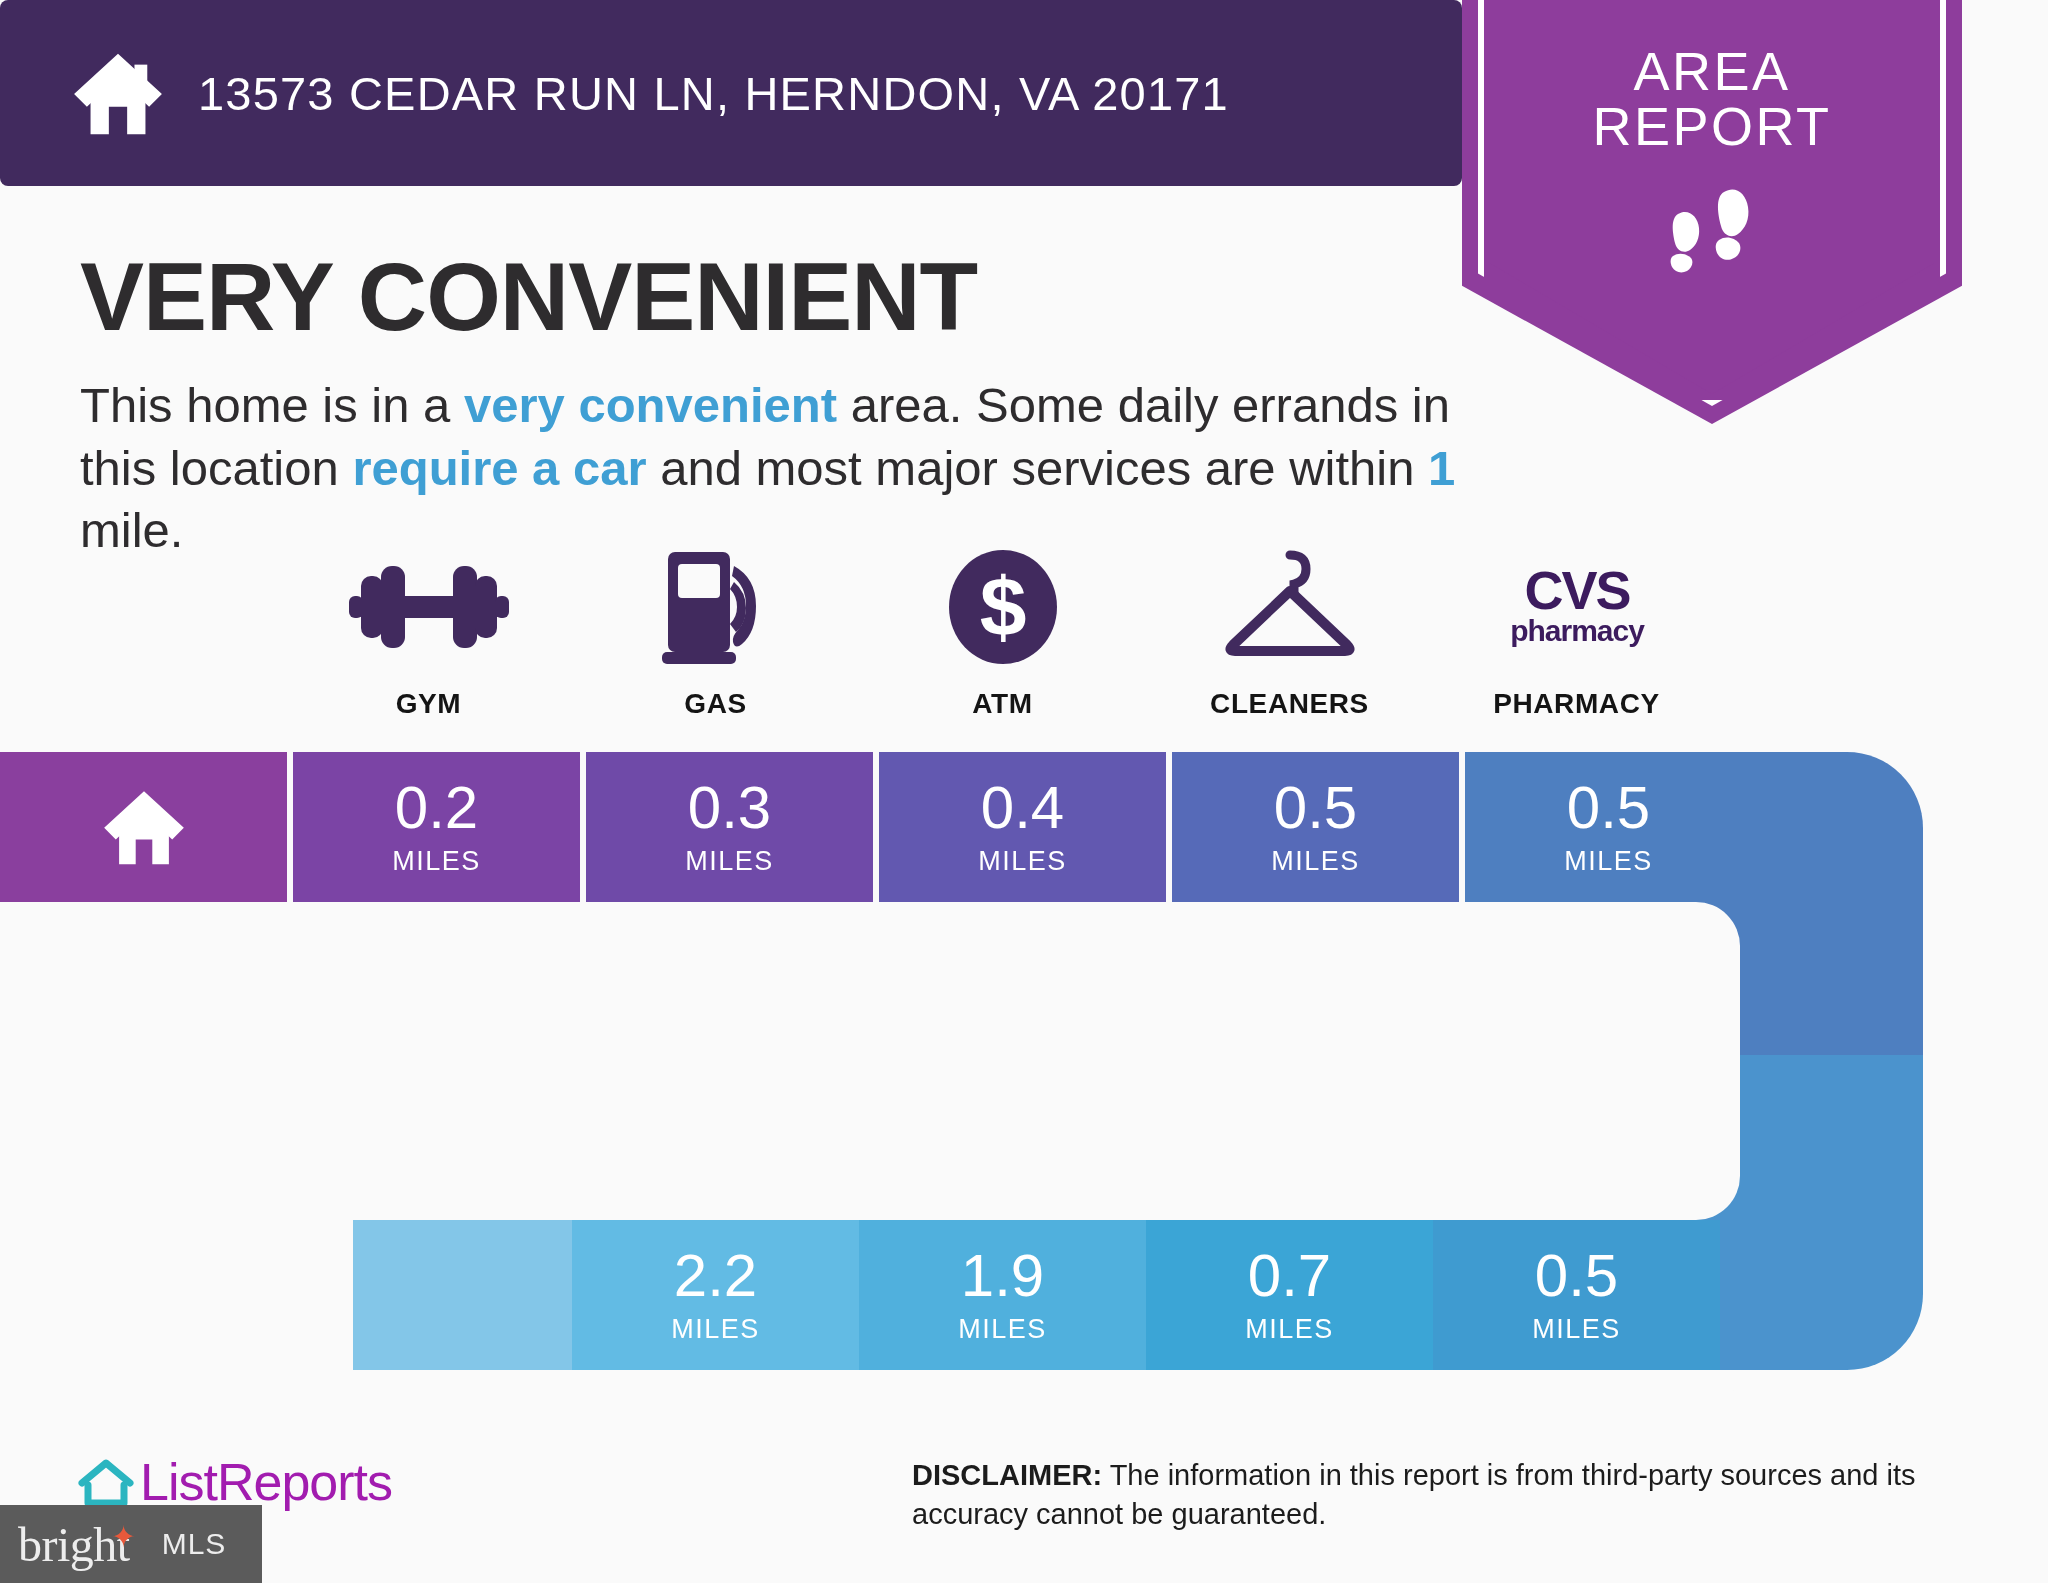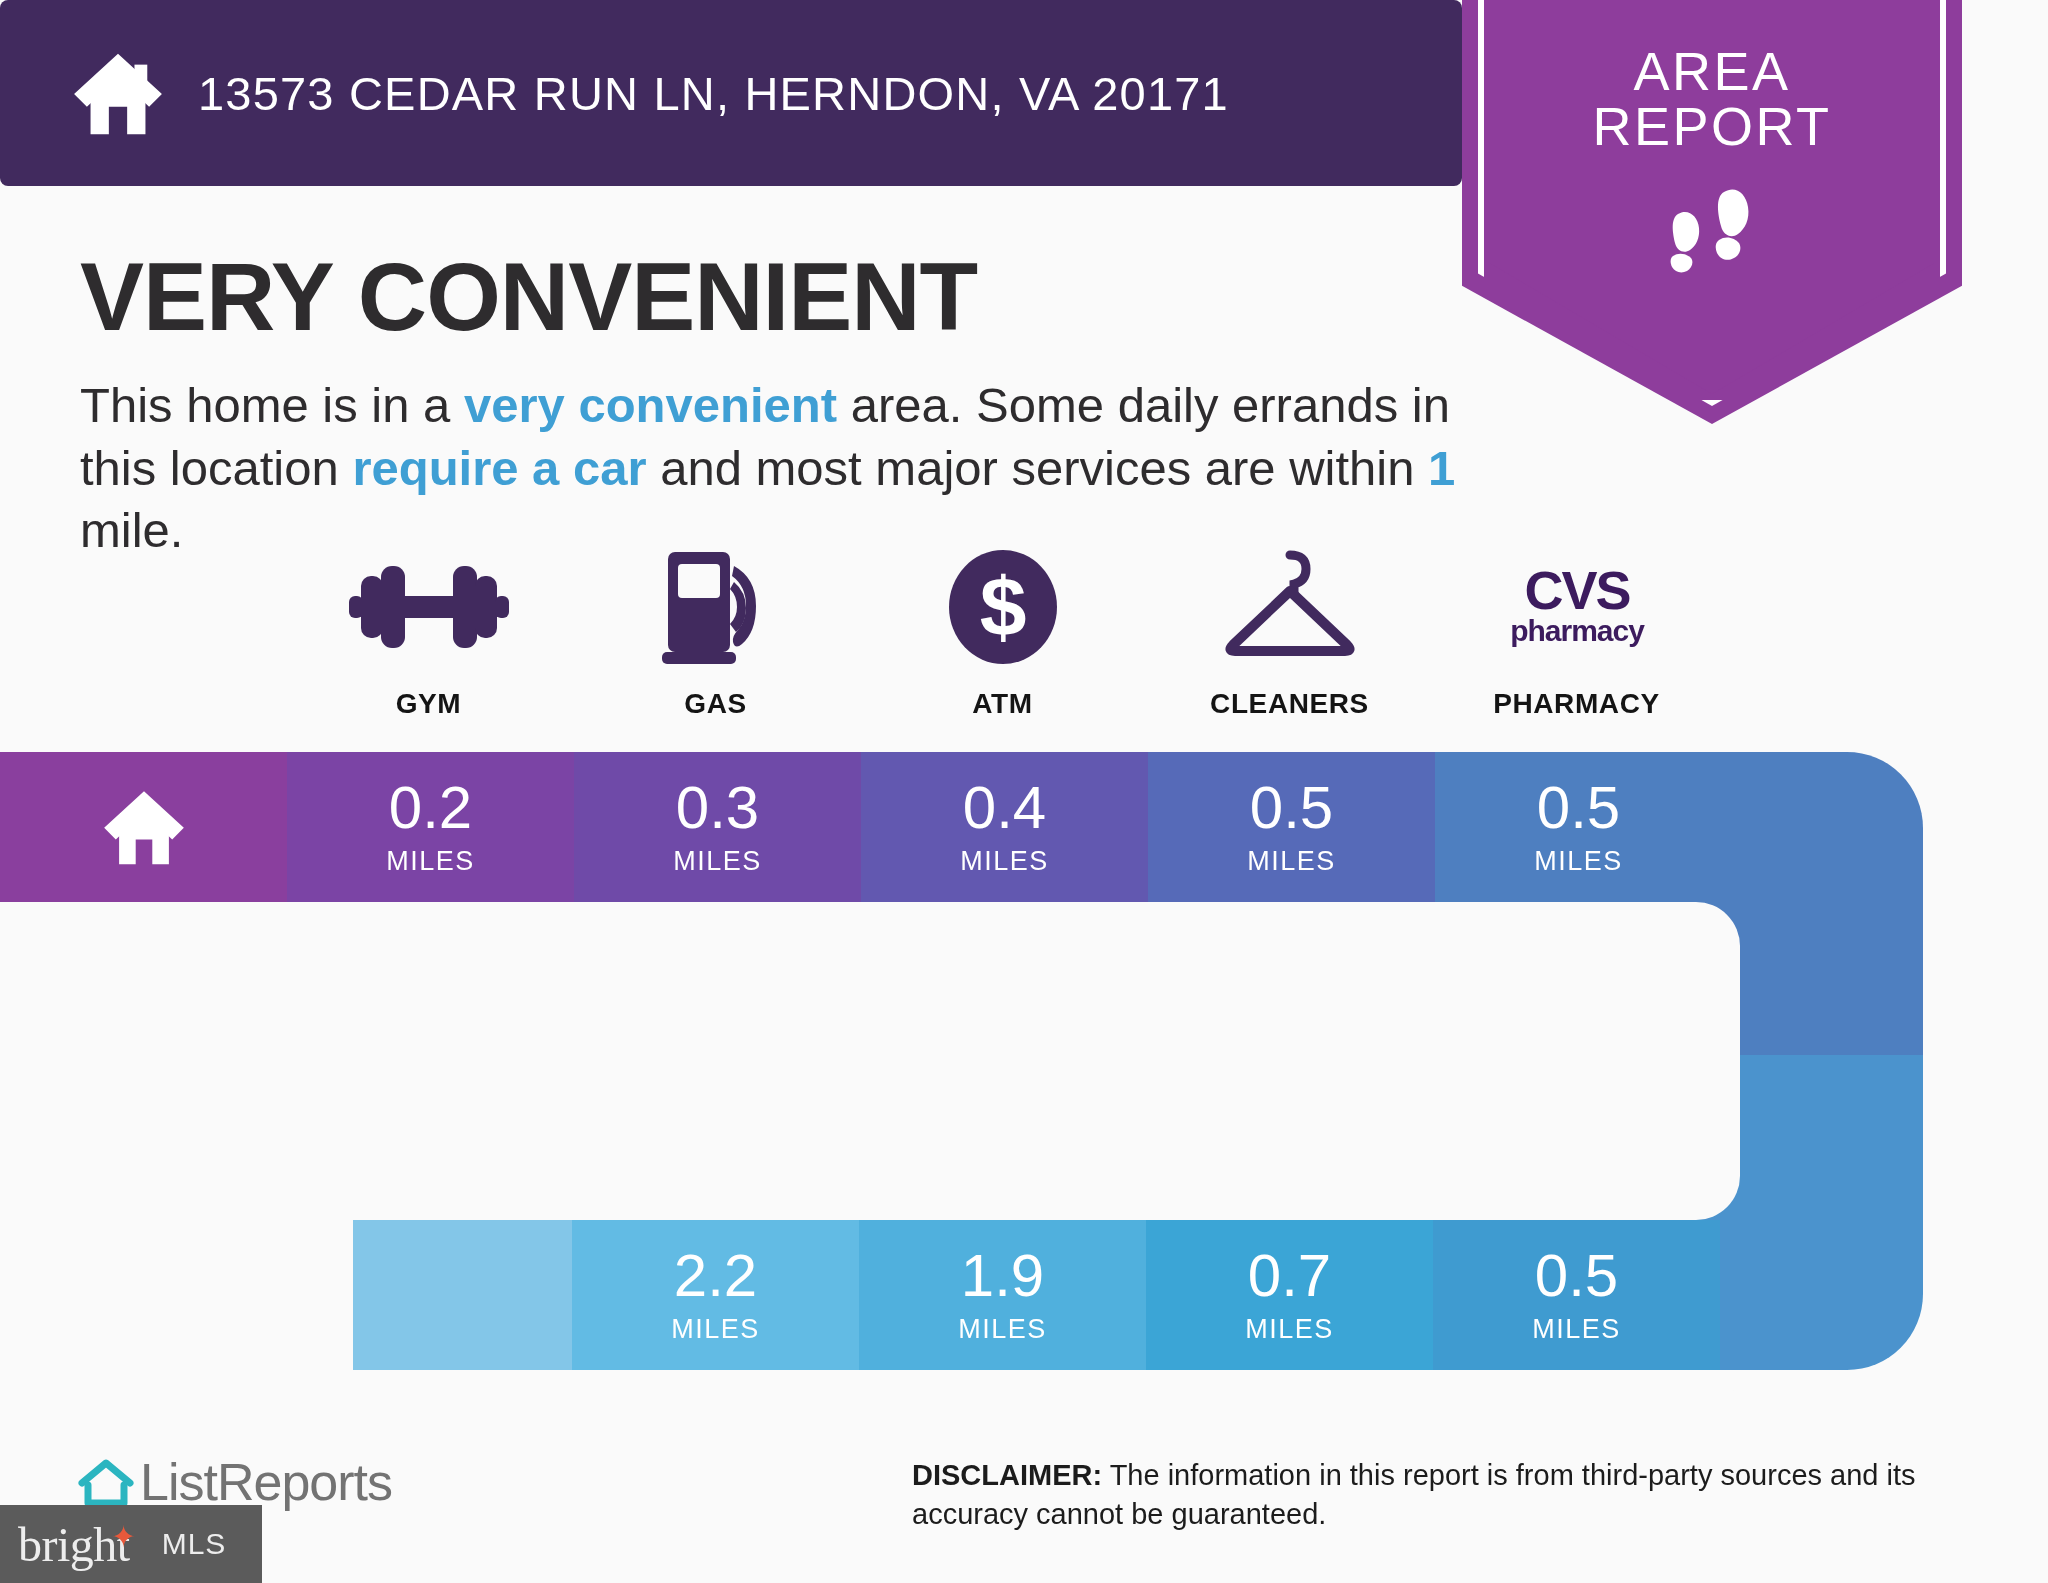--- a/index.html
+++ b/index.html
@@ -73,21 +73,21 @@
   
   .ribbon-layer{position:absolute;inset:0;}
   .bar{position:absolute;height:150px;display:flex;}
   .seg{width:287px;display:flex;flex-direction:column;align-items:center;justify-content:center;color:#fff;}
   .seg .num{font-size:60px;line-height:1;font-weight:400;}
   .seg .unit{font-size:27px;letter-spacing:1.5px;margin-top:8px;}
   .seg.home{justify-content:center;}
   .seg .hicon{width:84px;height:78px;}
 
   
-  .bar1{left:0;top:752px;}
+  .bar1{left:0;top:752px;gap:6px;}
   
   .wrapR{
     position:absolute;left:1636px;top:752px;width:287px;height:618px;
     border-top-right-radius:76px;border-bottom-right-radius:76px;
     background:linear-gradient(180deg,#4e7fc0 0%,#4e7fc0 49%,#4b93cd 49%,#4b93cd 100%);
     z-index:1;
   }
   
   .wrapL{
     position:absolute;left:353px;top:1220px;width:187px;height:363px;
@@ -104,21 +104,21 @@
   }
   .botcard{
     position:absolute;left:-40px;top:1370px;width:1780px;height:260px;
     background:#fafafa;border-radius:0 44px 0 0;z-index:3;
   }
 
   
   .footer{position:absolute;z-index:6;}
   .lr-logo{left:78px;top:1452px;display:flex;align-items:center;}
   .lr-logo .lrhouse{width:56px;height:54px;margin-right:6px;}
-  .lr-logo .lrtext{font-size:52px;color:#737373;letter-spacing:-1px;}
+  .lr-logo .lrtext{font-size:52px;color:#a21caf;letter-spacing:-1px;}
   .disclaimer{
     left:912px;top:1456px;width:1070px;font-size:29px;line-height:1.33;color:#1c1c1c;
   }
   .disclaimer b{font-weight:bold;}
   .mls{
     position:absolute;left:0;top:1505px;width:262px;height:78px;
     background:#5b5b5b;display:flex;align-items:center;z-index:8;
   }
   .mls .bw{font-family:"Liberation Serif",serif;font-size:48px;color:#ededed;margin-left:18px;letter-spacing:-.5px;position:relative;}
   .mls .star{color:#e8593b;font-size:30px;position:absolute;right:-6px;top:2px;}

